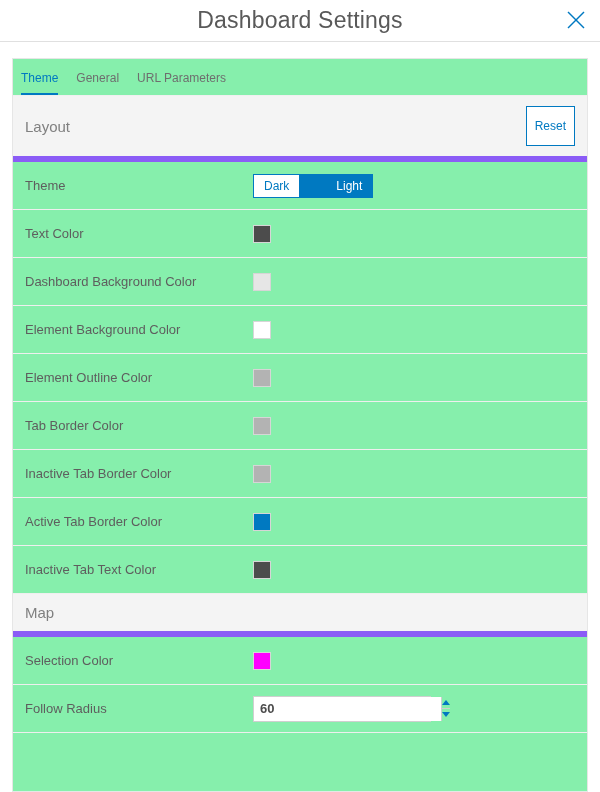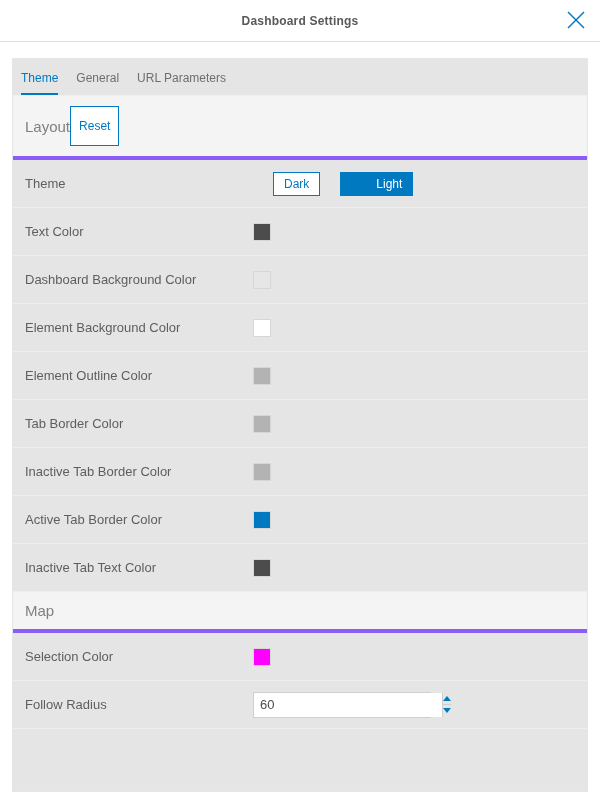--- a/index.html
+++ b/index.html
@@ -20,22 +20,22 @@
   
   .header {
     height: 42px;
     border-bottom: 1px solid #e0e0e0;
     display: flex;
     align-items: center;
     justify-content: center;
     position: relative;
   }
   .header-title {
-    font-size: 12px;
-    font-weight: 700;
+    font-size: 23px;
+    font-weight: 400;
     color: #595959;
     letter-spacing: 0.2px;
   }
   .close-btn {
     position: absolute;
     right: 10px; top: 6px;
     width: 28px; height: 28px;
     display: flex; align-items: center; justify-content: center;
     cursor: pointer;
   }
@@ -43,21 +43,21 @@
   
   .content-wrap {
     padding: 16px 12px 0 12px;
     flex: 1;
     display: flex;
     flex-direction: column;
     min-height: 0;
   }
   .panel {
     border: 1px solid #e6e6e6;
-    background: #e5e5e5;
+    background: #86efac;
     flex: 1;
     display: flex;
     flex-direction: column;
     min-height: 0;
   }
   
   .tabs {
     display: flex;
     padding: 12px 8px 0 8px;
     gap: 18px;
@@ -81,22 +81,22 @@
   }
   .scroll-area::-webkit-scrollbar { width: 10px; }
   .scroll-area::-webkit-scrollbar-track { background: #f1f1f1; }
   .scroll-area::-webkit-scrollbar-thumb { background: #c9c9c9; }
   
   .section-head {
     background: #f4f4f4;
     padding: 10px 12px;
     display: flex;
     align-items: center;
-    justify-content: flex-start;
-    border-bottom: 4px solid #8b5cf6;
+    justify-content: space-between;
+    border-bottom: 6px solid #8b5cf6;
   }
   .section-title {
     font-size: 15px;
     color: #808080;
     font-weight: 400;
   }
   .reset-btn {
     background: #ffffff;
     border: 1px solid #0079c1;
     color: #0079c1;
@@ -126,21 +126,20 @@
   .toggle-group {
     display: inline-flex;
   }
   .toggle-opt {
     font-size: 12px;
     padding: 4px 10px;
     border: 1px solid #0079c1;
     color: #0079c1;
     background: #ffffff;
     cursor: pointer;
-    margin-left: 20px;
   }
   .toggle-opt + .toggle-opt { border-left: none; padding-left: 36px; }
   .toggle-opt.selected {
     background: #0079c1;
     color: #ffffff;
   }
   
   .swatch {
     width: 18px; height: 18px;
     border: 1px solid #d6d6d6;
@@ -154,20 +153,21 @@
     border: 1px solid #cfcfcf;
     background: #ffffff;
   }
   .stepper input {
     flex: 1;
     border: none;
     outline: none;
     padding: 0 6px;
     font-size: 13px;
     color: #4c4c4c;
+    font-weight: bold;
   }
   .stepper-btns {
     width: 18px;
     display: flex;
     flex-direction: column;
     border-left: 1px solid #cfcfcf;
   }
   .stepper-btns div {
     flex: 1;
     display: flex;

